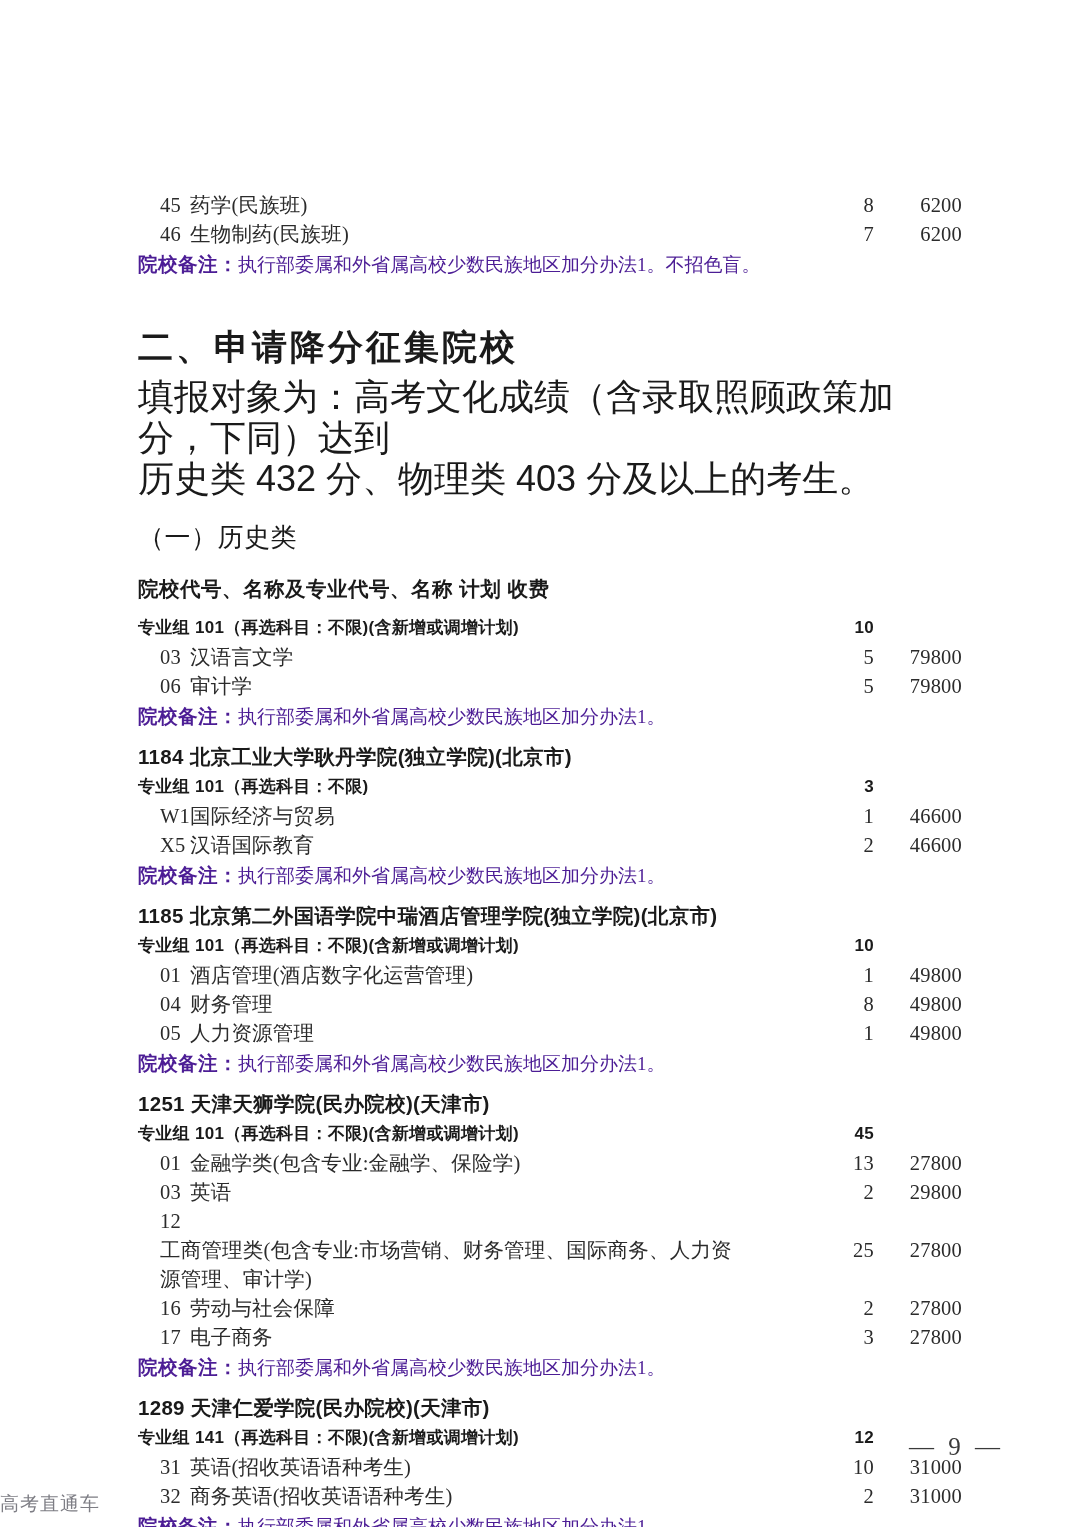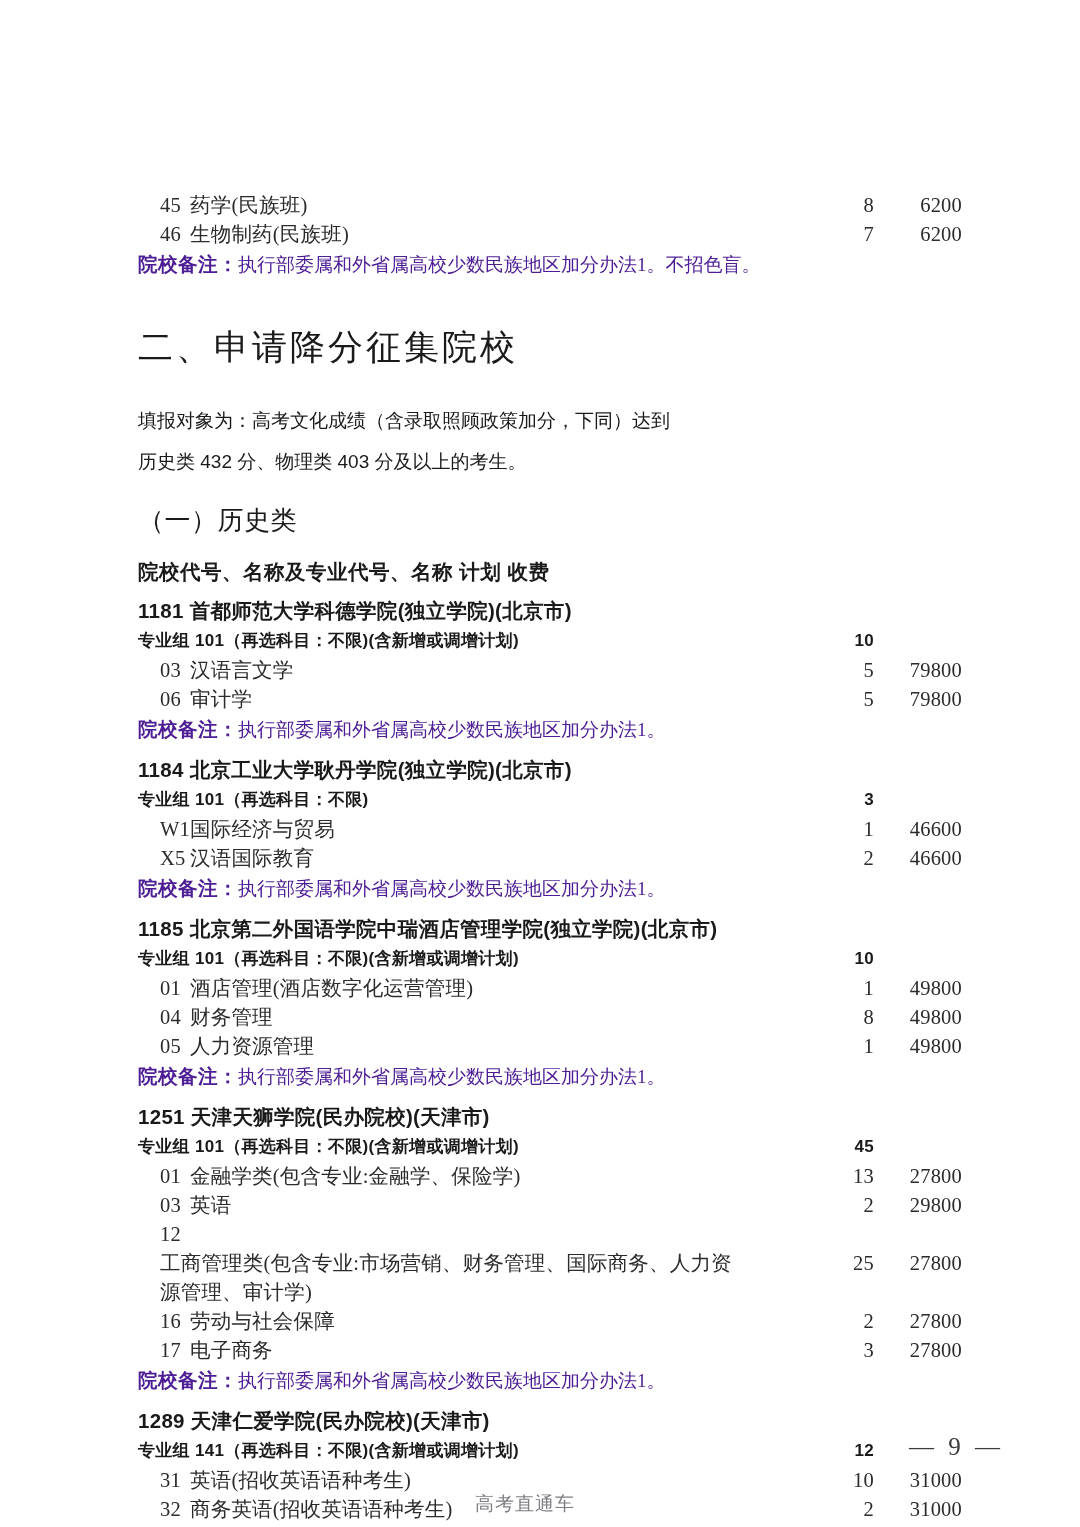--- a/index.html
+++ b/index.html
@@ -90,30 +90,30 @@
   }
   .remark b {
     font-family: "Liberation Sans", sans-serif;
     font-weight: bold;
     font-size: 19.5px;
     letter-spacing: 0.5px;
   }
 
   .sec-title {
     font-family: "Liberation Sans", sans-serif;
-    font-weight: normal;
+    font-weight: bold;
     font-size: 35px;
     letter-spacing: 3px;
-    margin: 44px 0 30px 0;
+    margin: 44px 0 6px 0;
     line-height: 46px;
   }
 
   .sec-desc {
     font-family: "Liberation Sans", sans-serif;
-    font-size: 19px;
+    font-size: 36px;
     line-height: 41px;
     letter-spacing: 0px;
     margin-bottom: 18px;
   }
 
   .sub-title {
     font-family: "Liberation Sans", sans-serif;
     font-weight: normal;
     font-size: 26px;
     line-height: 40px;
@@ -164,21 +164,21 @@
     font-family: "Liberation Serif", "DejaVu Serif", serif;
     font-size: 25px;
     color: #3a3a3a;
     letter-spacing: 4px;
   }
   .watermark {
     position: absolute;
     left: 0;
     top: 1478px;
     width: 1050px;
-    text-align: center;
+    text-align: left;
     font-family: "Liberation Sans", sans-serif;
     font-size: 19px;
     color: #7d7d84;
     letter-spacing: 1px;
   }
 </style>
 </head>
 <body>
 
 <div class="page">
@@ -206,21 +206,20 @@
     <div class="sub-title">（一）历史类</div>
 
     <div class="colhead">
       <span class="txt">院校代号、名称及专业代号、名称</span>
       <span class="plan">计划</span>
       <span class="fee">收费</span>
     </div>
 
     <div id="school-list">
         <div class="school first">
-          <div class="sch-name">1181  首都师范大学科德学院(独立学院)(北京市)</div>
           <div class="row grp">
             <span class="txt">专业组 101（再选科目：不限)(含新增或调增计划)</span>
             <span class="plan">10</span>
           </div>
           <div class="row major">
             <span class="txt"><span class="code">03</span><span class="mname">汉语言文学</span></span>
             <span class="plan">5</span>
             <span class="fee">79800</span>
           </div>
           <div class="row major">

